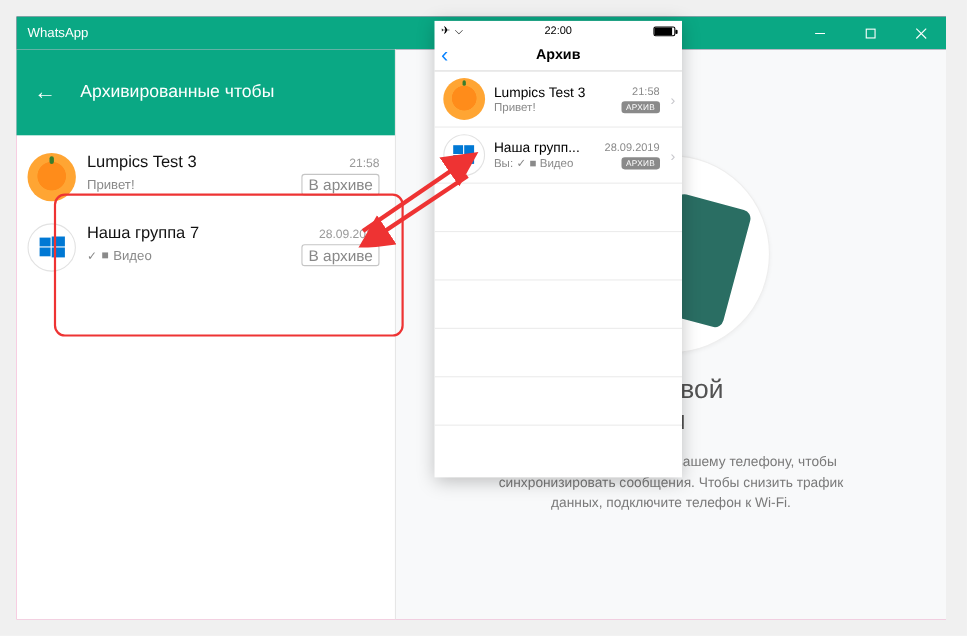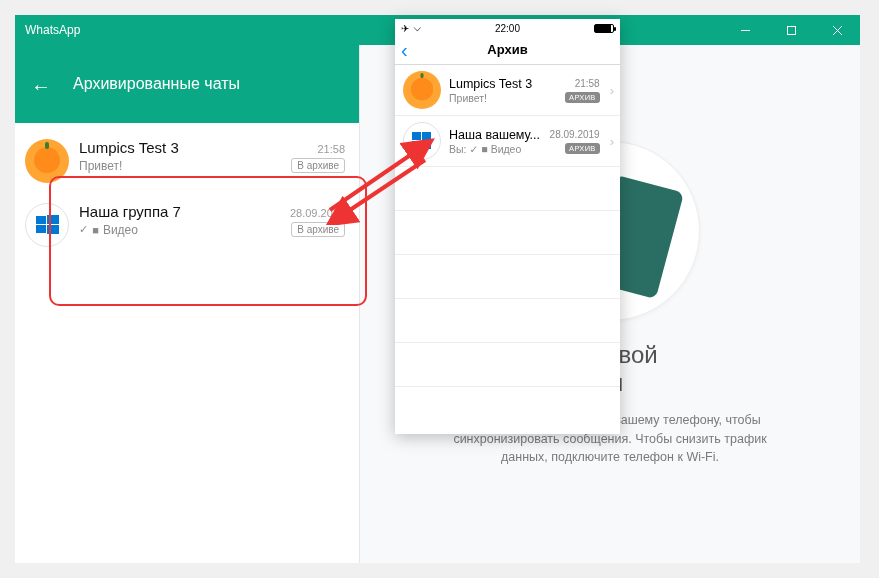--- a/index.html
+++ b/index.html
@@ -35,21 +35,21 @@
   .av-win .q4{left:21px;top:21px;width:12px;height:9px;}
 
   .chat-text { flex:1; }
   .chat-top { display:flex; justify-content:space-between; align-items:baseline; }
   .chat-name { font-size:15px; color:#111; }
   .chat-time { font-size:11px; color:#9a9a9a; }
   .chat-bot { display:flex; justify-content:space-between; align-items:center; margin-top:2px; }
   .chat-prev { font-size:12px; color:#8a8a8a; display:flex; align-items:center; gap:4px; }
   .chat-prev .tick { color:#8a8a8a; font-size:11px; }
   .chat-prev .vcam { font-size:11px; }
-  .badge-desk { font-size:10px; color:#888; border:1px solid #c5c5c5; border-radius:3px; padding:1px 5px; white-space:nowrap; }
+  .badge-desk { font-size:14px; color:#888; border:1px solid #c5c5c5; border-radius:3px; padding:1px 5px; white-space:nowrap; }
 
   
   .hl { position:absolute; border:2px solid #e33; border-radius:10px; pointer-events:none; }
 
   
   .right-content { position:absolute; inset:0; display:flex; flex-direction:column; align-items:center; justify-content:center; text-align:center; color:#4a4a4a; }
   .phone-ill { width:180px; height:180px; border-radius:50%; background:#fff; border:1px solid #eee; margin-bottom:20px; box-shadow:0 1px 4px rgba(0,0,0,.05); position:relative; overflow:hidden;}
   .phone-ill::after{content:"";position:absolute;right:28px;bottom:28px;width:70px;height:110px;background:#2a6e63;border-radius:8px;transform:rotate(15deg);}
   .right h1 { font-size:24px; font-weight:300; color:#525252; margin-bottom:14px; }
   .right p { font-size:12.5px; color:#7a7a7a; max-width:360px; line-height:1.5; }
@@ -107,21 +107,21 @@
           <line x1="10" y1="1" x2="1" y2="10" stroke-width="1"></line>
         </svg>
       </div>
   </div>
 
   <div class="split">
 
     <div class="left">
       <div class="left-header">
         <span class="back">←</span>
-        <span>Архивированные чаты</span>
+        <span>Архивированные чтобы</span>
       </div>
       <div class="chat-list">
 
         <div class="chat-item">
           <div class="avatar av-orange"></div>
           <div class="chat-text">
             <div class="chat-top">
               <span class="chat-name">Lumpics Test 3</span>
               <span class="chat-time">21:58</span>
             </div>
@@ -197,21 +197,21 @@
     <div class="meta">
       <span class="tm">21:58</span>
       <span class="abadge">АРХИВ</span>
     </div>
     <span class="chev">›</span>
   </div>
 
   <div class="ios-row">
     <div class="av av-w-sm"></div>
     <div class="ct">
-      <div class="nm">Наша вашему...</div>
+      <div class="nm">Наша групп...</div>
       <div class="pv">
         <span>Вы:</span>
         <span>✓</span>
         <span>■</span>
         <span>Видео</span>
       </div>
     </div>
     <div class="meta">
       <span class="tm">28.09.2019</span>
       <span class="abadge">АРХИВ</span>

